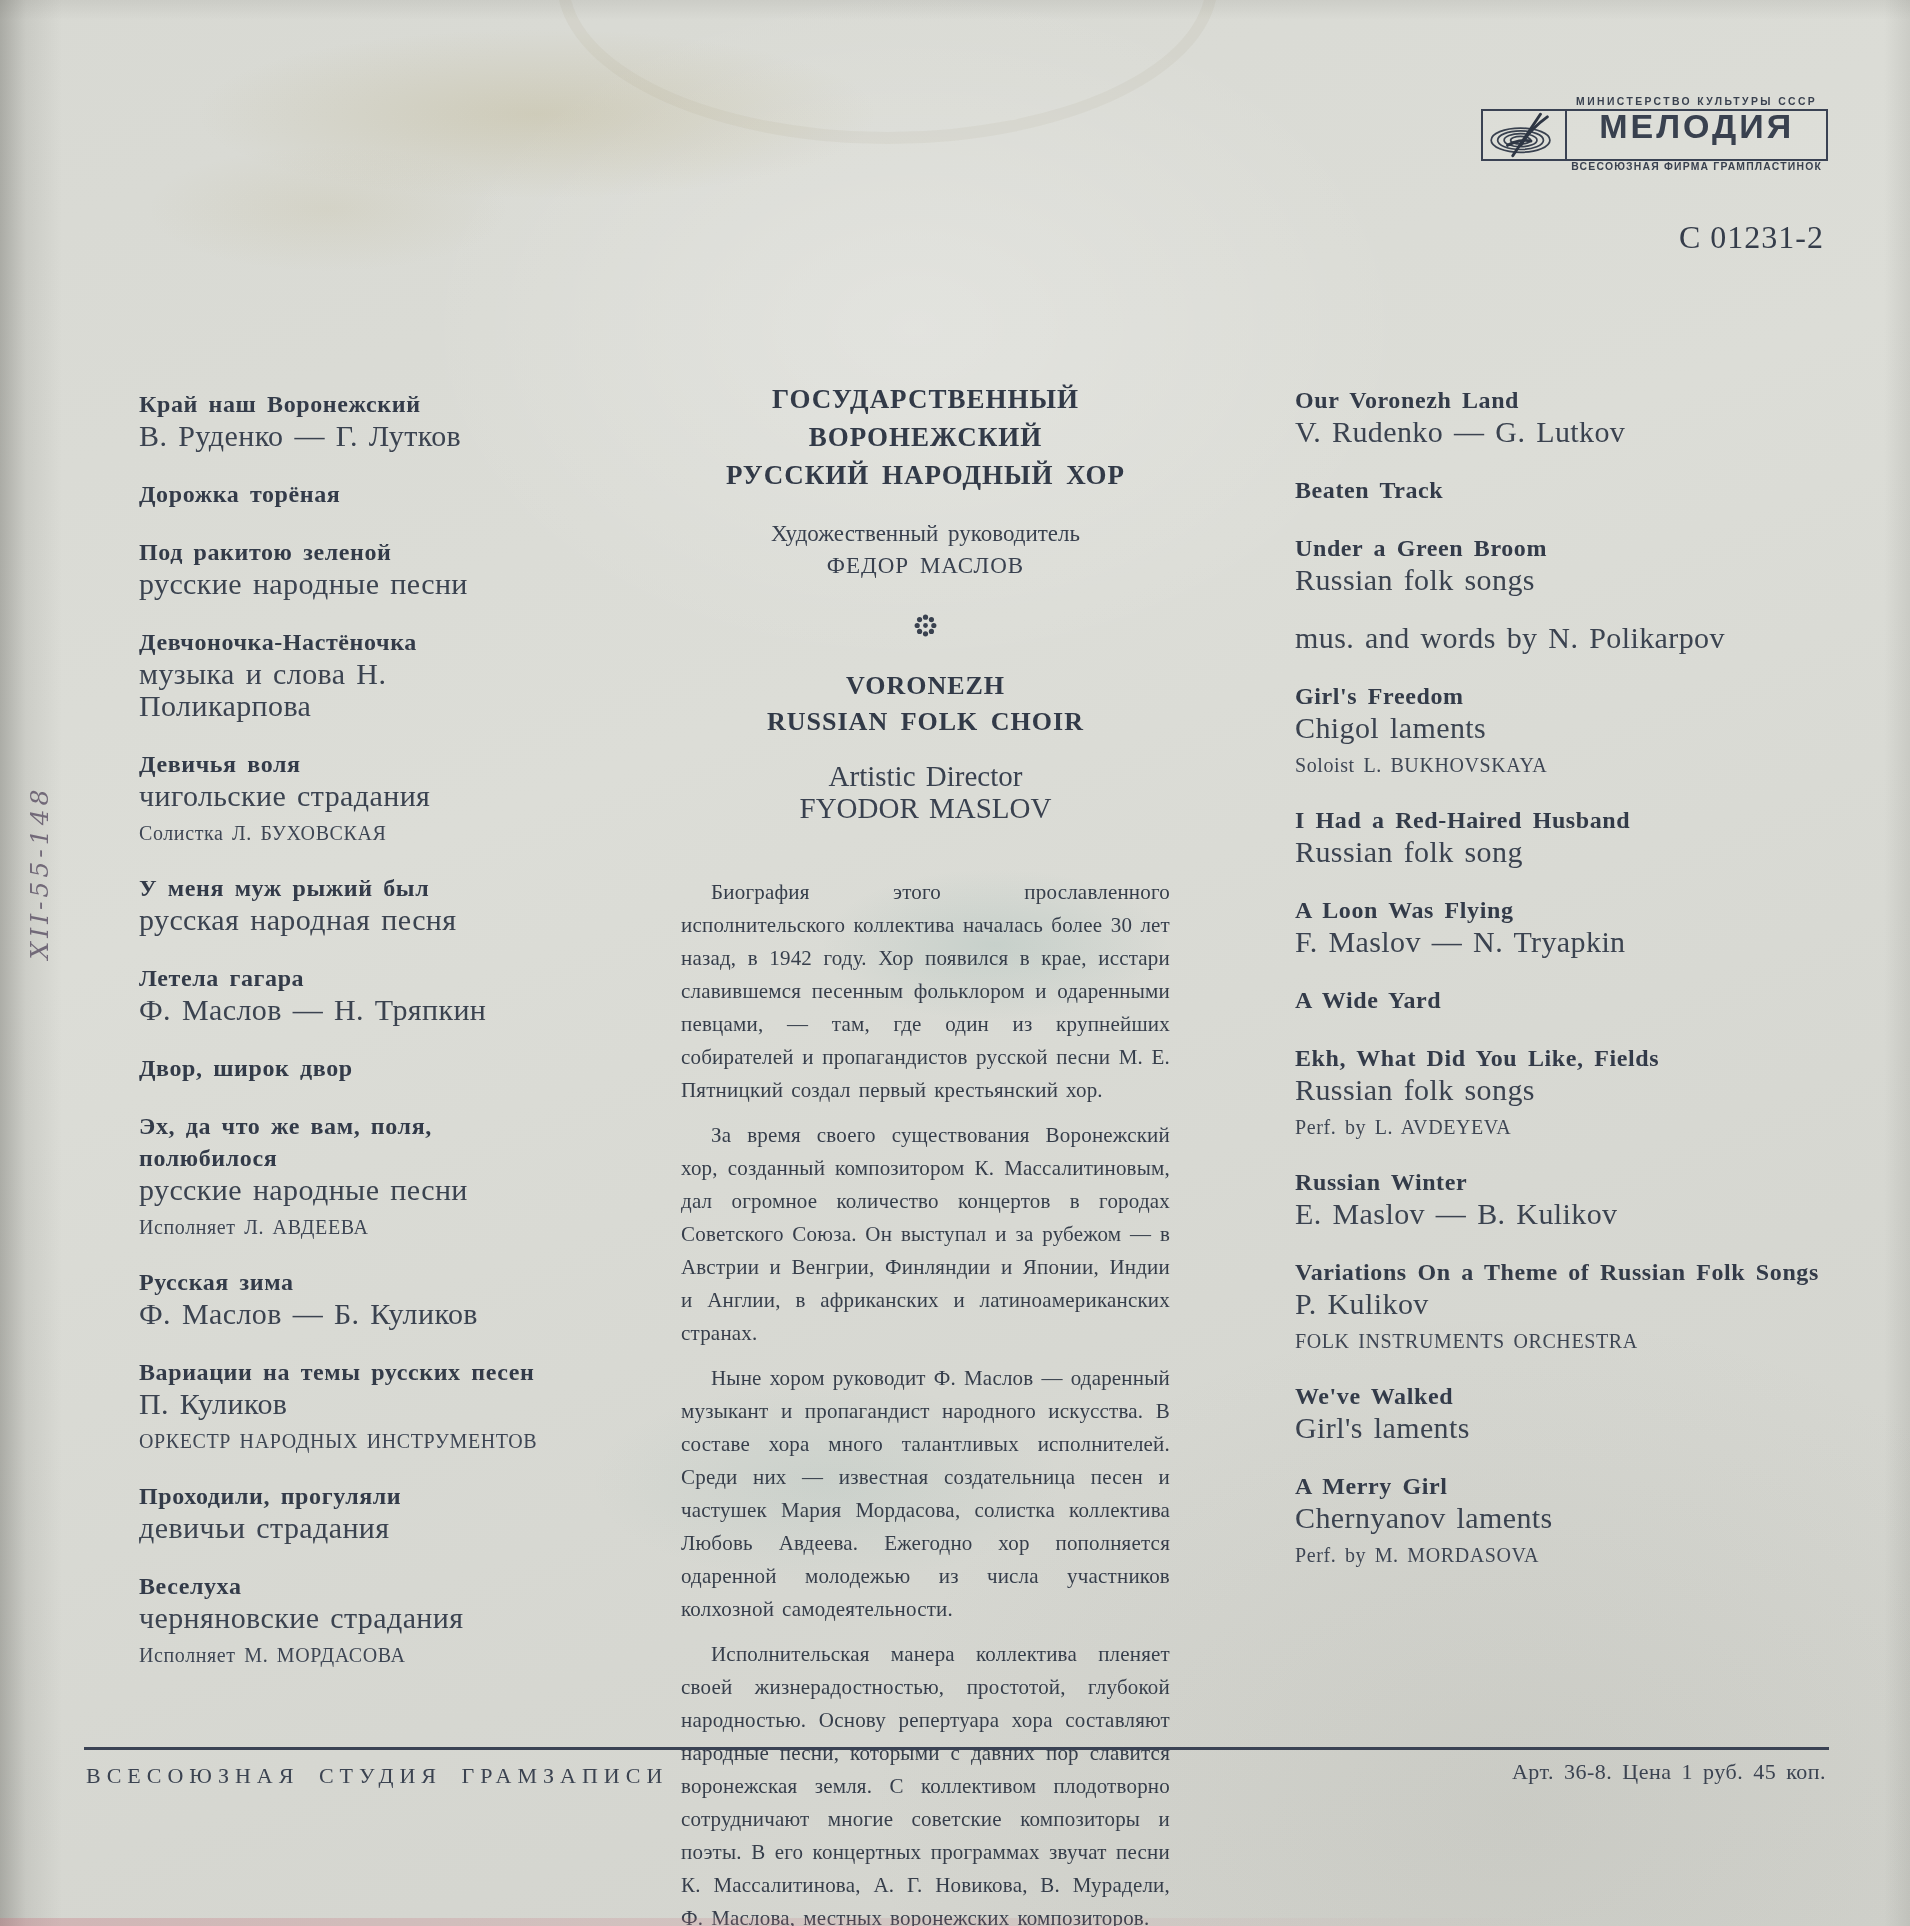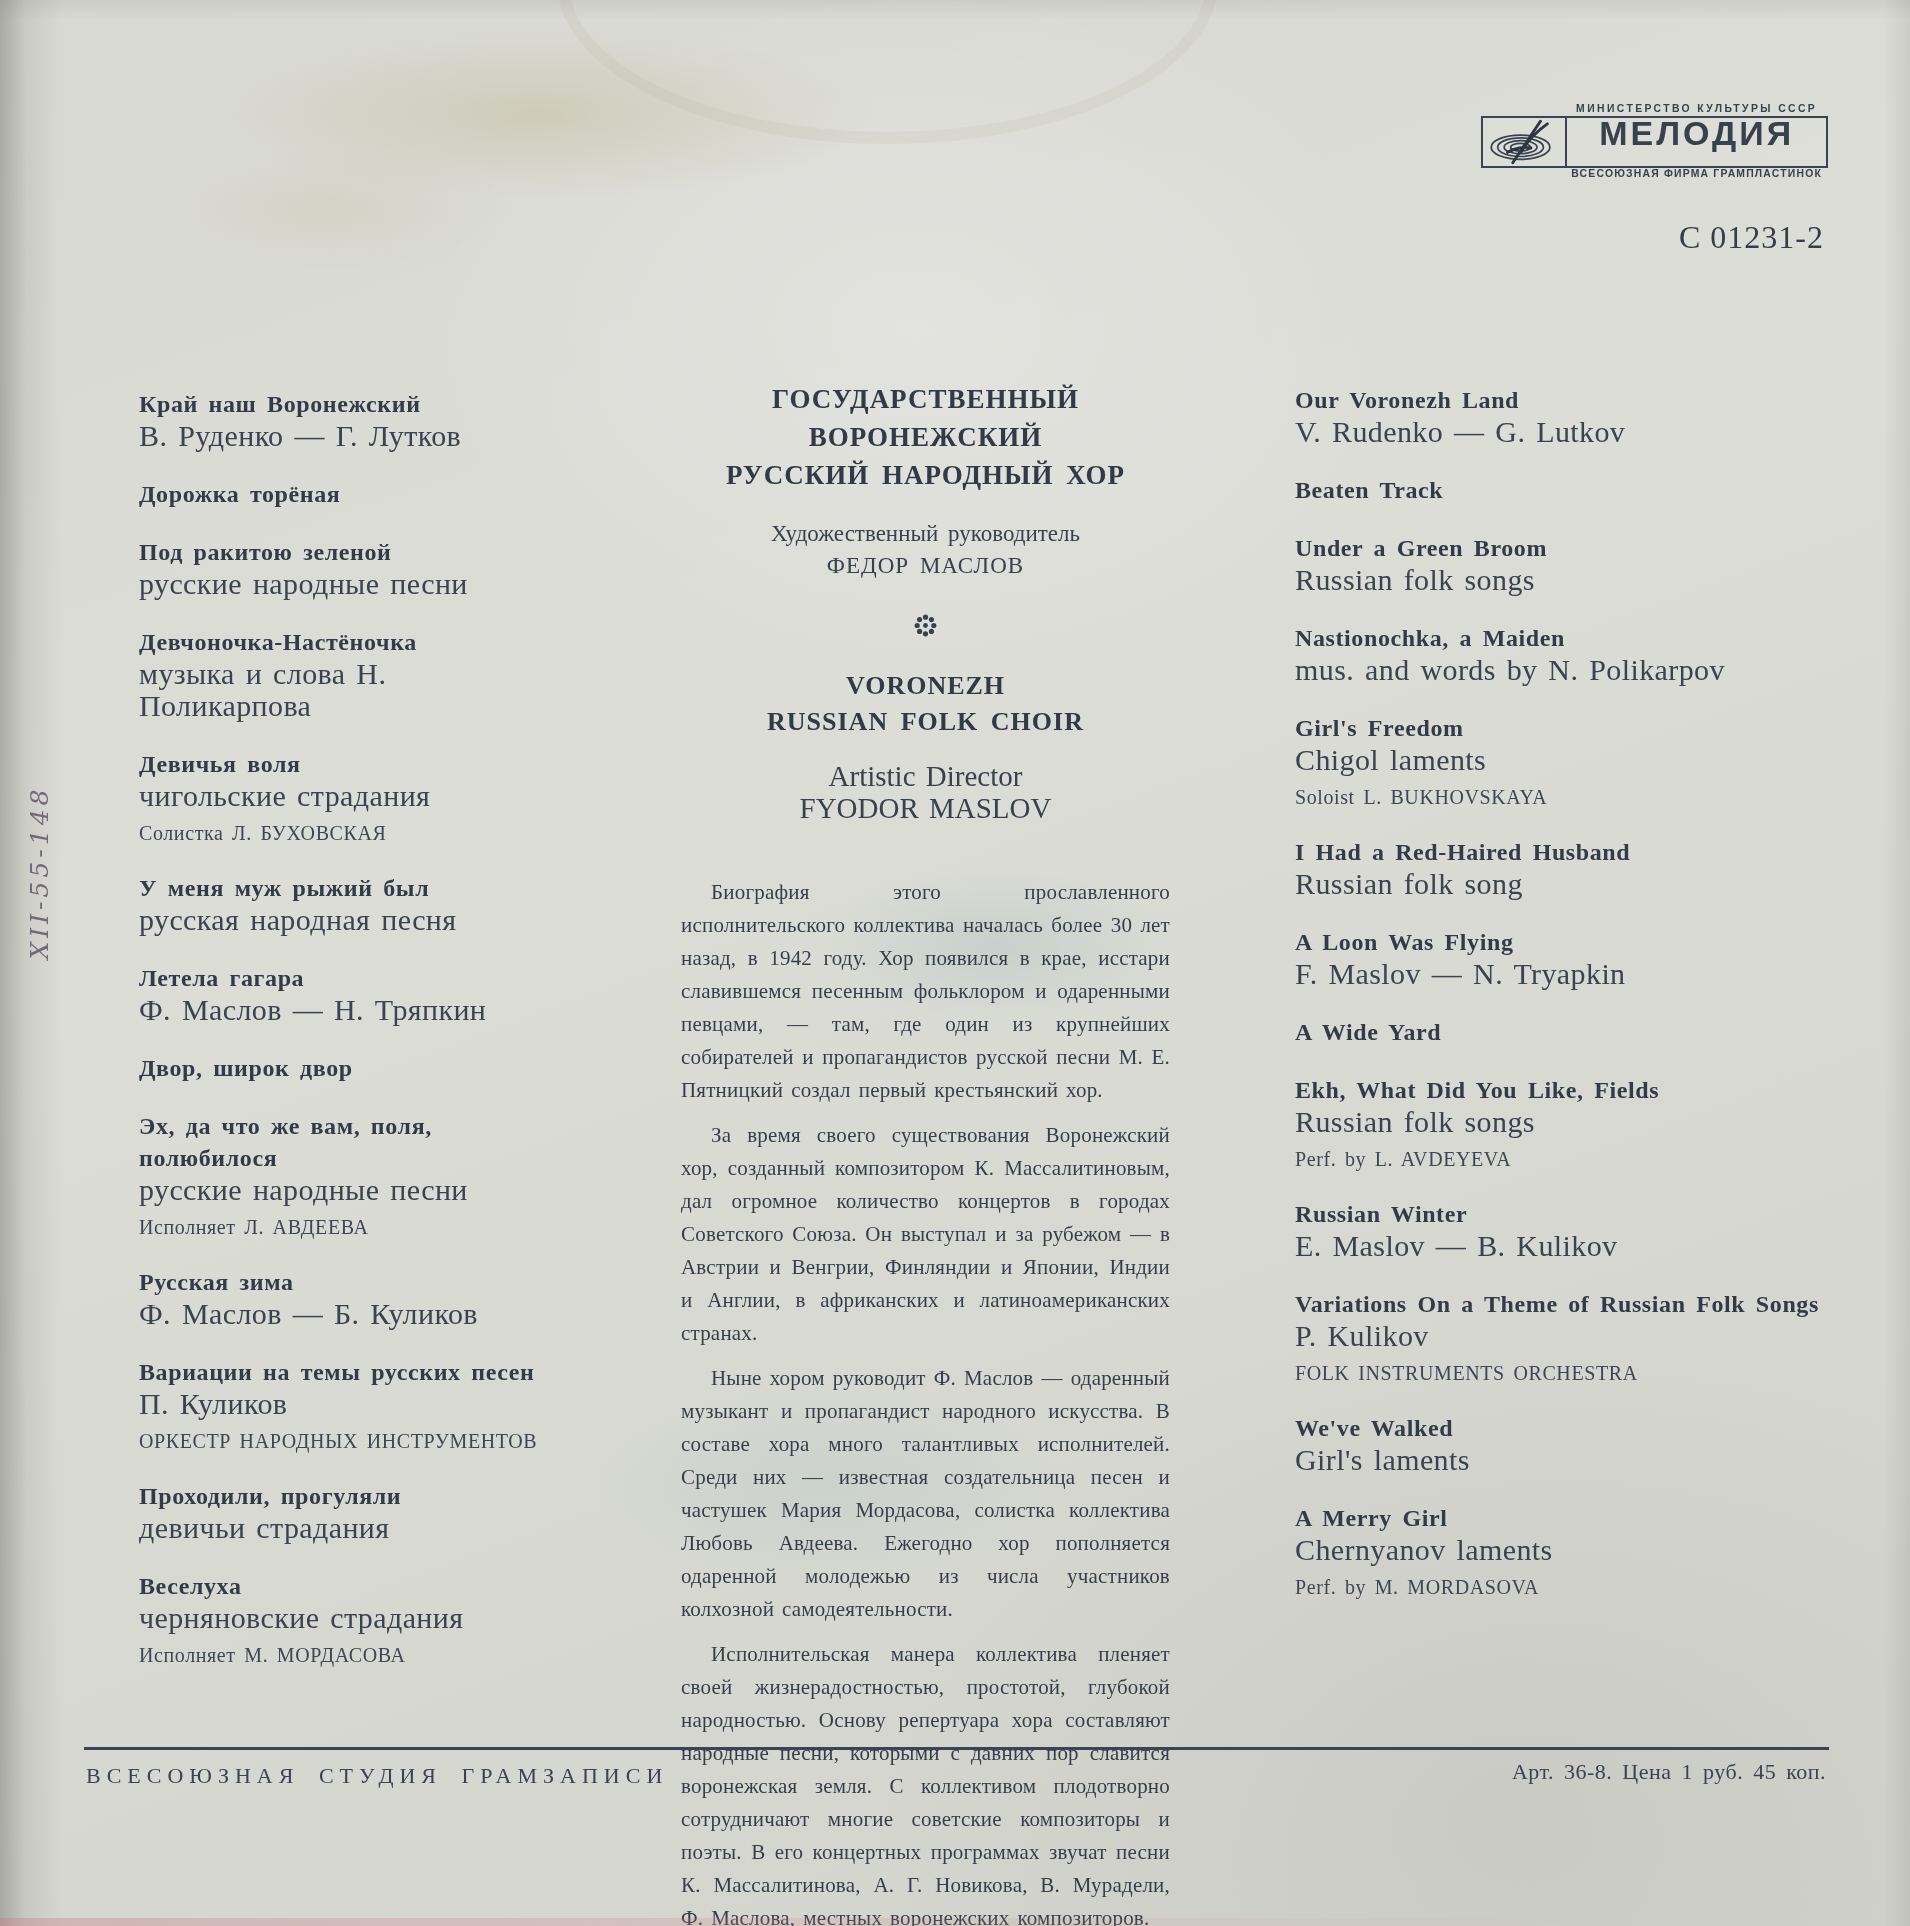--- a/index.html
+++ b/index.html
@@ -21,21 +21,21 @@
       linear-gradient(to right, rgba(72,72,66,0.32), rgba(72,72,66,0.10) 26px, transparent 62px),
       linear-gradient(to left, rgba(88,88,82,0.12), transparent 26px),
       linear-gradient(to bottom, rgba(88,88,82,0.10), transparent 20px);
   }
   .ring-stain{position:absolute;left:557px;top:-179px;width:637px;height:299px;border-radius:50%;
     border:12px solid rgba(150,140,100,0.08);pointer-events:none;}
   .bottom-edge{position:absolute;left:0;bottom:0;width:100%;height:8px;pointer-events:none;
     background:linear-gradient(to right, rgba(198,118,128,0.35), rgba(198,118,128,0.12) 55%, transparent 82%);}
 
   
-  .logo-box{position:absolute;left:1481px;top:116px;width:347px;height:52px;
+  .logo-box{position:absolute;left:1481px;top:109px;width:347px;height:52px;
     border:2px solid #3a4253;display:flex;align-items:stretch;background:rgba(255,255,255,0.06);box-sizing:border-box;}
   .logo-glyph{width:88px;border-right:2px solid #3a4253;display:flex;align-items:center;justify-content:center;}
   .logo-text{flex:1;display:flex;flex-direction:column;justify-content:center;align-items:center;
     font-family:"Liberation Sans","DejaVu Sans",sans-serif;line-height:1.05;padding:2px 4px;}
   .logo-ministry{font-size:10.4px;font-weight:bold;letter-spacing:2.4px;white-space:nowrap;}
   .logo-brand{font-size:34px;font-weight:bold;letter-spacing:3px;white-space:nowrap;margin:1px 0;}
   .logo-firm{font-size:10.4px;font-weight:bold;letter-spacing:1.2px;white-space:nowrap;margin-top:16px;}
   .catalog-no{position:absolute;right:86px;top:219px;font-size:32px;letter-spacing:1px;color:#353d4b;}
 
   
@@ -235,21 +235,20 @@
 
       </div>
 
       <div class="track">
         <div class="t-title">Under a Green Broom</div>
         <div class="t-sub">Russian folk songs</div>
 
       </div>
 
       <div class="track">
-        <div class="t-title">Nastionochka, a Maiden</div>
         <div class="t-sub">mus. and words by N. Polikarpov</div>
 
       </div>
 
       <div class="track">
         <div class="t-title">Girl's Freedom</div>
         <div class="t-sub">Chigol laments</div>
         <div class="t-note">Soloist L. BUKHOVSKAYA</div>
       </div>
 

